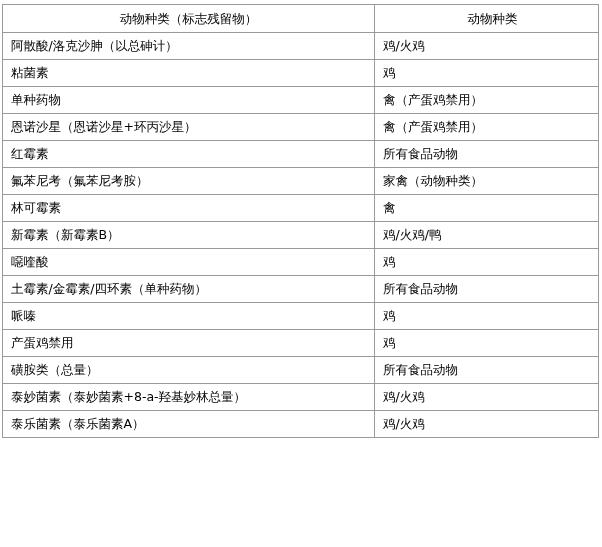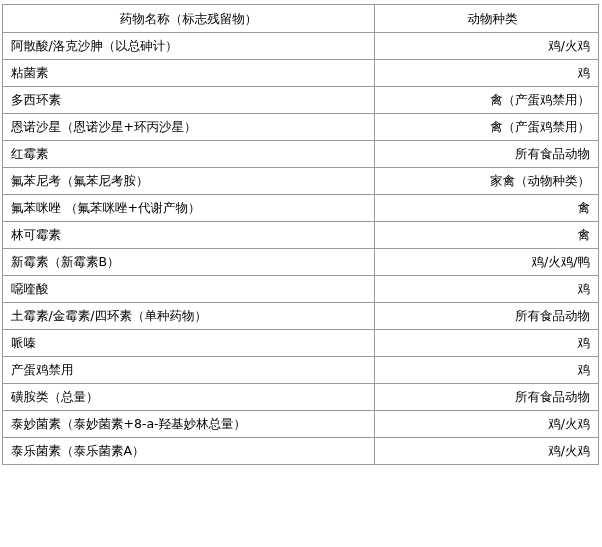--- a/index.html
+++ b/index.html
@@ -40,64 +40,60 @@
   table.drug-table tr.header td {
     text-align: center;
     height: 27px;
     line-height: 27px;
   }
   table.drug-table tr.header td.c2cell {
     text-align: center;
     padding-left: 20px;
   }
   table.drug-table td.c2cell {
-    text-align: right;
+    text-align: left;
   }
 </style>
 </head>
 <body>
 
 <div class="page">
   <table class="drug-table">
     <colgroup>
       <col class="c1">
       <col class="c2">
     </colgroup>
     <tbody>
       <tr class="header">
-        <td class="c1cell">药物名称（标志残留物）</td>
+        <td class="c1cell">动物种类（标志残留物）</td>
         <td class="c2cell">动物种类</td>
       </tr>
       <tr>
         <td class="c1cell">阿散酸/洛克沙胂（以总砷计）</td>
         <td class="c2cell">鸡/火鸡</td>
       </tr>
       <tr>
         <td class="c1cell">粘菌素</td>
         <td class="c2cell">鸡</td>
       </tr>
       <tr>
-        <td class="c1cell">多西环素</td>
+        <td class="c1cell">单种药物</td>
         <td class="c2cell">禽（产蛋鸡禁用）</td>
       </tr>
       <tr>
         <td class="c1cell">恩诺沙星（恩诺沙星+环丙沙星）</td>
         <td class="c2cell">禽（产蛋鸡禁用）</td>
       </tr>
       <tr>
         <td class="c1cell">红霉素</td>
         <td class="c2cell">所有食品动物</td>
       </tr>
       <tr>
         <td class="c1cell">氟苯尼考（氟苯尼考胺）</td>
         <td class="c2cell">家禽（动物种类）</td>
-      </tr>
-      <tr>
-        <td class="c1cell">氟苯咪唑 （氟苯咪唑+代谢产物）</td>
-        <td class="c2cell">禽</td>
       </tr>
       <tr>
         <td class="c1cell">林可霉素</td>
         <td class="c2cell">禽</td>
       </tr>
       <tr>
         <td class="c1cell">新霉素（新霉素B）</td>
         <td class="c2cell">鸡/火鸡/鸭</td>
       </tr>
       <tr>

